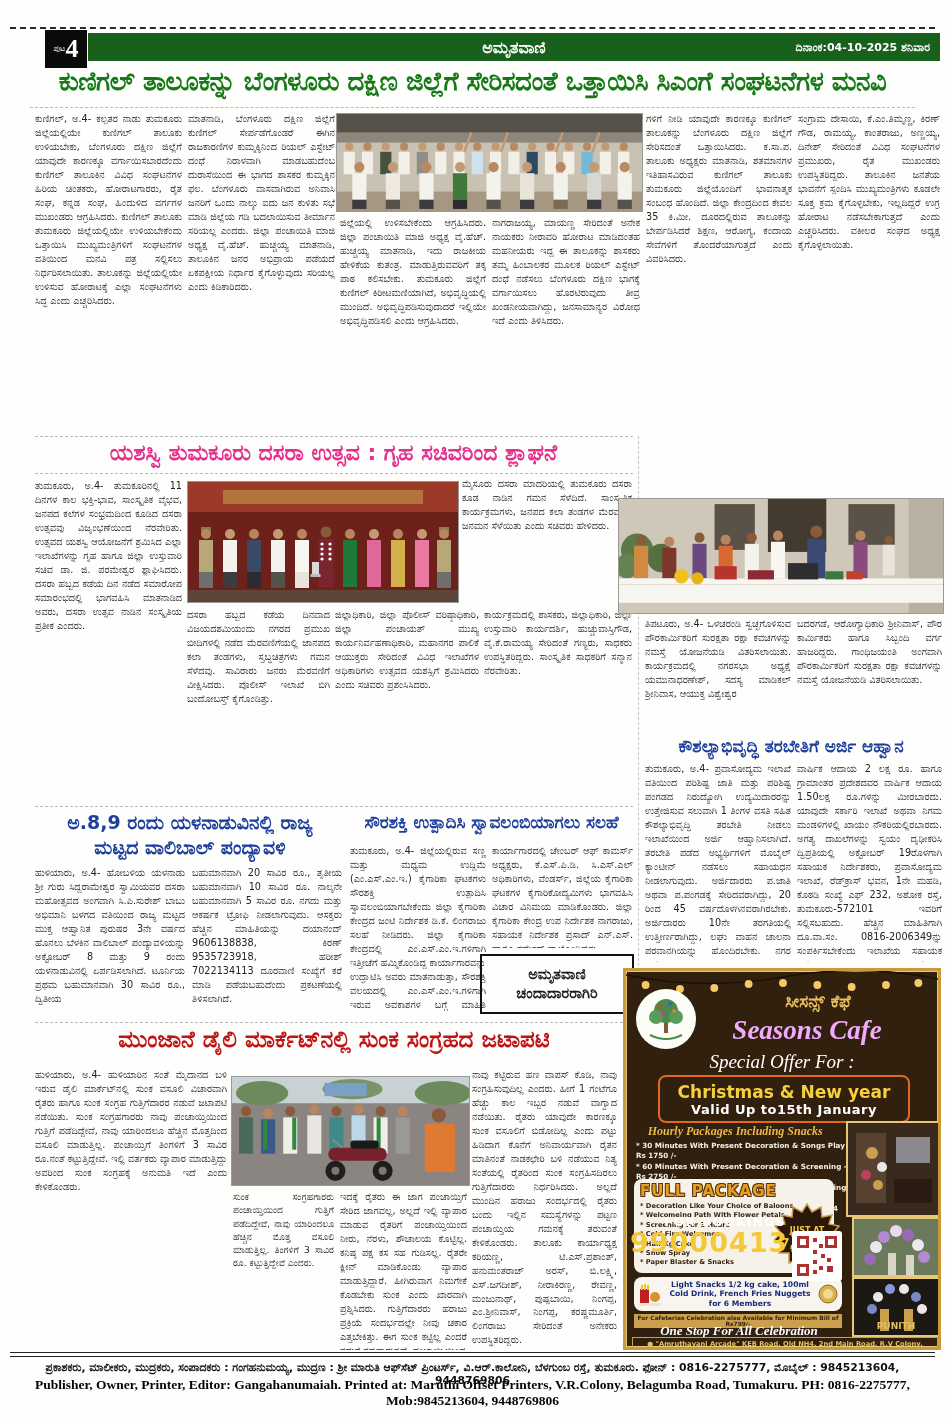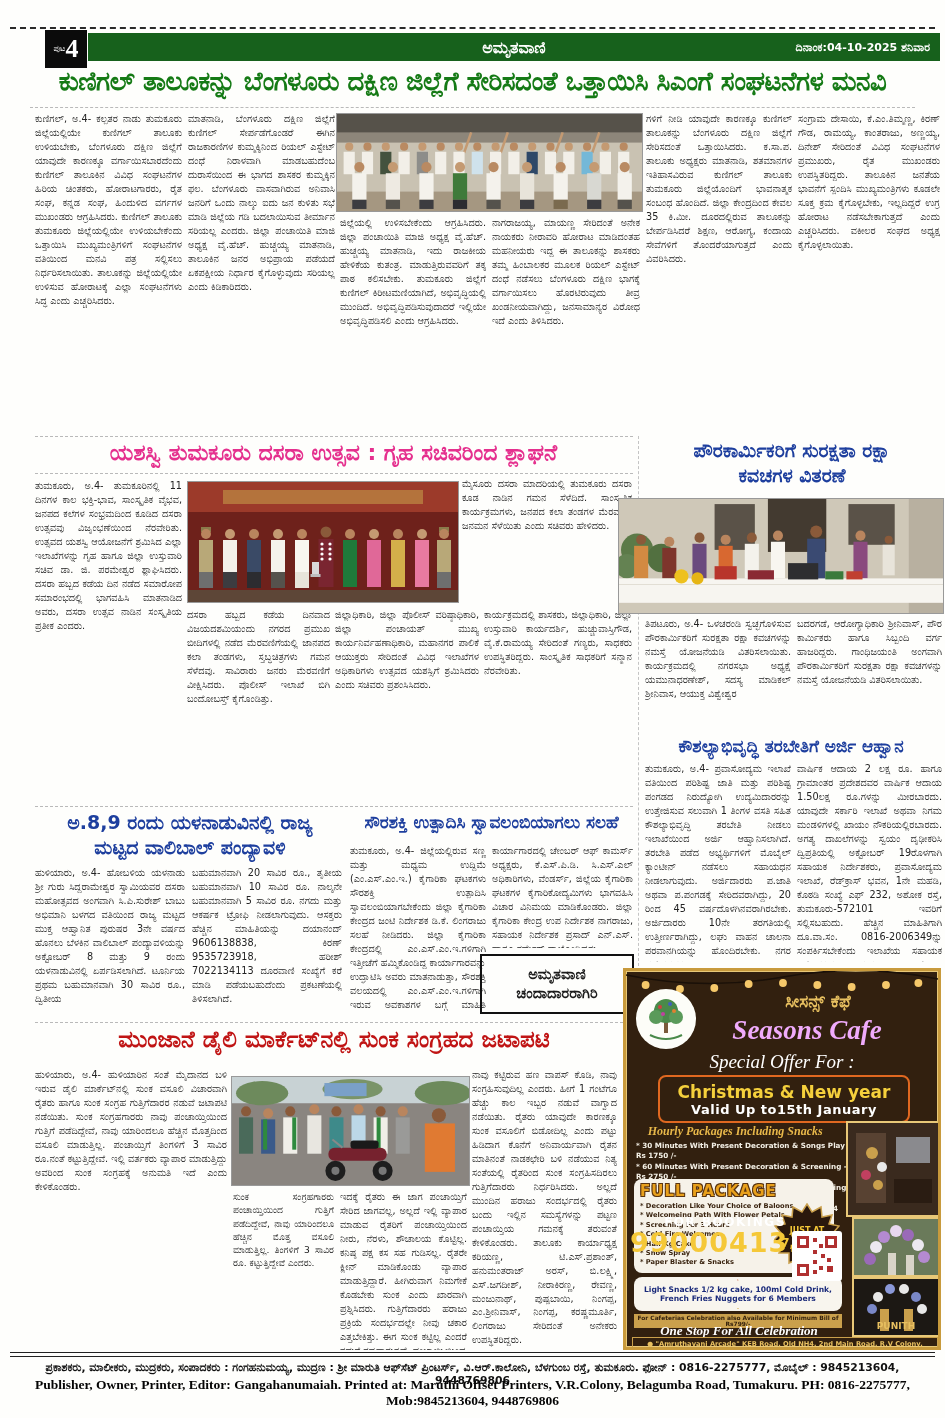--- a/index.html
+++ b/index.html
@@ -54,21 +54,21 @@
   .ad .bullets{position:absolute;left:10px;top:170px;width:215px;color:#f4f0e6;font-size:7.2px;font-weight:bold;line-height:1.45;}
   .ad .fullbox{position:absolute;left:8px;top:208px;width:200px;height:94px;background:#f6f2e9;border-radius:8px;padding:3px 6px;box-sizing:border-box;}
   .ad .fptitle{text-align:left;font-size:15px;font-weight:bold;color:#e8a01c;
                text-shadow:1px 1px 0 #5a3410,-1px 1px 0 #5a3410,1px -1px 0 #5a3410,-1px -1px 0 #5a3410;letter-spacing:1px;}
   .ad .fplist{font-size:6.7px;font-weight:bold;color:#3a2410;line-height:1.4;margin-top:2px;}
   .ad .star{position:absolute;left:148px;top:232px;width:66px;height:66px;}
   .ad .star text{fill:#f5c838;font-weight:bold;}
   .ad .sidephoto{position:absolute;border:2px solid #e8c878;overflow:hidden;background:#241a12;}
   .ad .sidephoto svg{display:block;width:100%;height:100%;}
   .ad .snacksbox{position:absolute;left:8px;top:306px;width:208px;height:34px;background:#f8f5ee;border-radius:8px;
-                 display:flex;align-items:center;gap:4px;padding:2px 4px;box-sizing:border-box;flex-direction:column;}
+                 display:flex;align-items:center;gap:4px;padding:2px 4px;box-sizing:border-box;}
   .ad .snackstxt{color:#1a2a7a;font-size:7.6px;font-weight:bold;text-align:center;line-height:1.25;flex:1;}
   .ad .strip{position:absolute;left:8px;top:343px;width:208px;background:#caa04c;color:#33200c;
              font-size:5.9px;font-weight:bold;text-align:center;padding:1px 0;}
   .ad .tagline{position:absolute;left:0px;top:352px;width:226px;text-align:center;color:#fff;font-size:13px;
                font-weight:bold;font-style:italic;font-family:"Liberation Serif",serif;}
   .ad .addr{position:absolute;left:6px;top:366px;width:304px;height:12px;border:1px solid #caa04c;color:#e8c060;
             font-size:6.7px;font-weight:bold;text-align:center;line-height:12px;}
   
   .ad .book2{position:absolute;left:4px;top:300px;width:190px;text-align:center;}
   .ad .book2 .bl{color:#fff;font-size:12px;font-weight:bold;letter-spacing:1.5px;}
@@ -239,24 +239,20 @@
     </svg>
   </div>
 
   <div class="c" style="left:462px;top:477px;width:170px;height:126px;">ಮೈಸೂರು ದಸರಾ ಮಾದರಿಯಲ್ಲಿ ತುಮಕೂರು ದಸರಾ ಕೂಡ ನಾಡಿನ ಗಮನ ಸೆಳೆದಿದೆ. ಸಾಂಸ್ಕೃತಿಕ ಕಾರ್ಯಕ್ರಮಗಳು, ಜನಪದ ಕಲಾ ತಂಡಗಳ ಮೆರವಣಿಗೆ ಜನಮನ ಸೆಳೆಯಿತು ಎಂದು ಸಚಿವರು ಹೇಳಿದರು.</div>
   <div class="c" style="left:187px;top:608px;width:143px;height:197px;">ದಸರಾ ಹಬ್ಬದ ಕಡೆಯ ದಿನವಾದ ವಿಜಯದಶಮಿಯಂದು ನಗರದ ಪ್ರಮುಖ ಬೀದಿಗಳಲ್ಲಿ ನಡೆದ ಮೆರವಣಿಗೆಯಲ್ಲಿ ಜಾನಪದ ಕಲಾ ತಂಡಗಳು, ಸ್ತಬ್ಧಚಿತ್ರಗಳು ಗಮನ ಸೆಳೆದವು. ಸಾವಿರಾರು ಜನರು ಮೆರವಣಿಗೆ ವೀಕ್ಷಿಸಿದರು. ಪೊಲೀಸ್ ಇಲಾಖೆ ಬಿಗಿ ಬಂದೋಬಸ್ತ್ ಕೈಗೊಂಡಿತ್ತು.</div>
   <div class="c" style="left:335px;top:608px;width:144px;height:197px;">ಜಿಲ್ಲಾಧಿಕಾರಿ, ಜಿಲ್ಲಾ ಪೊಲೀಸ್ ವರಿಷ್ಠಾಧಿಕಾರಿ, ಜಿಲ್ಲಾ ಪಂಚಾಯತ್ ಮುಖ್ಯ ಕಾರ್ಯನಿರ್ವಹಣಾಧಿಕಾರಿ, ಮಹಾನಗರ ಪಾಲಿಕೆ ಆಯುಕ್ತರು ಸೇರಿದಂತೆ ವಿವಿಧ ಇಲಾಖೆಗಳ ಅಧಿಕಾರಿಗಳು ಉತ್ಸವದ ಯಶಸ್ಸಿಗೆ ಶ್ರಮಿಸಿದರು ಎಂದು ಸಚಿವರು ಪ್ರಶಂಸಿಸಿದರು.</div>
   <div class="c" style="left:484px;top:608px;width:148px;height:197px;">ಕಾರ್ಯಕ್ರಮದಲ್ಲಿ ಶಾಸಕರು, ಜಿಲ್ಲಾಧಿಕಾರಿ, ಜಿಲ್ಲಾ ಉಸ್ತುವಾರಿ ಕಾರ್ಯದರ್ಶಿ, ಹುಚ್ಚುವಾಸ್ತಿಗೌಡ, ವೈ.ಕೆ.ರಾಮಯ್ಯ ಸೇರಿದಂತೆ ಗಣ್ಯರು, ಸಾಧಕರು ಉಪಸ್ಥಿತರಿದ್ದರು. ಸಾಂಸ್ಕೃತಿಕ ಸಾಧಕರಿಗೆ ಸನ್ಮಾನ ನೆರವೇರಿತು.</div>
 
   <div class="vdash" style="left:638px;top:436px;height:530px;"></div>
 
-  <div class="hl blue" style="left:642px;top:438px;width:300px;">
-    <div>ಪೌರಕಾರ್ಮಿಕರಿಗೆ ಸುರಕ್ಷತಾ ರಕ್ಷಾ</div>
-    <div>ಕವಚಗಳ ವಿತರಣೆ</div>
-  </div>
 
   <div class="photo" style="left:618px;top:498px;width:324px;height:114px;">
     <svg viewBox="0 0 322 112" preserveAspectRatio="none">
       <rect width="322" height="112" fill="#cfc8b8"></rect>
       <rect x="95" y="5" width="40" height="45" fill="#5a5248"></rect>
       <rect x="148" y="0" width="58" height="52" fill="#433a30"></rect>
       <rect x="228" y="5" width="46" height="40" fill="#5a5248"></rect>
       <rect x="288" y="0" width="34" height="112" fill="#b8b0a0"></rect>
       <circle cx="18" cy="50" r="16" fill="#5c7a48"></circle>
         <circle cx="42" cy="58" r="14" fill="#527040"></circle>

